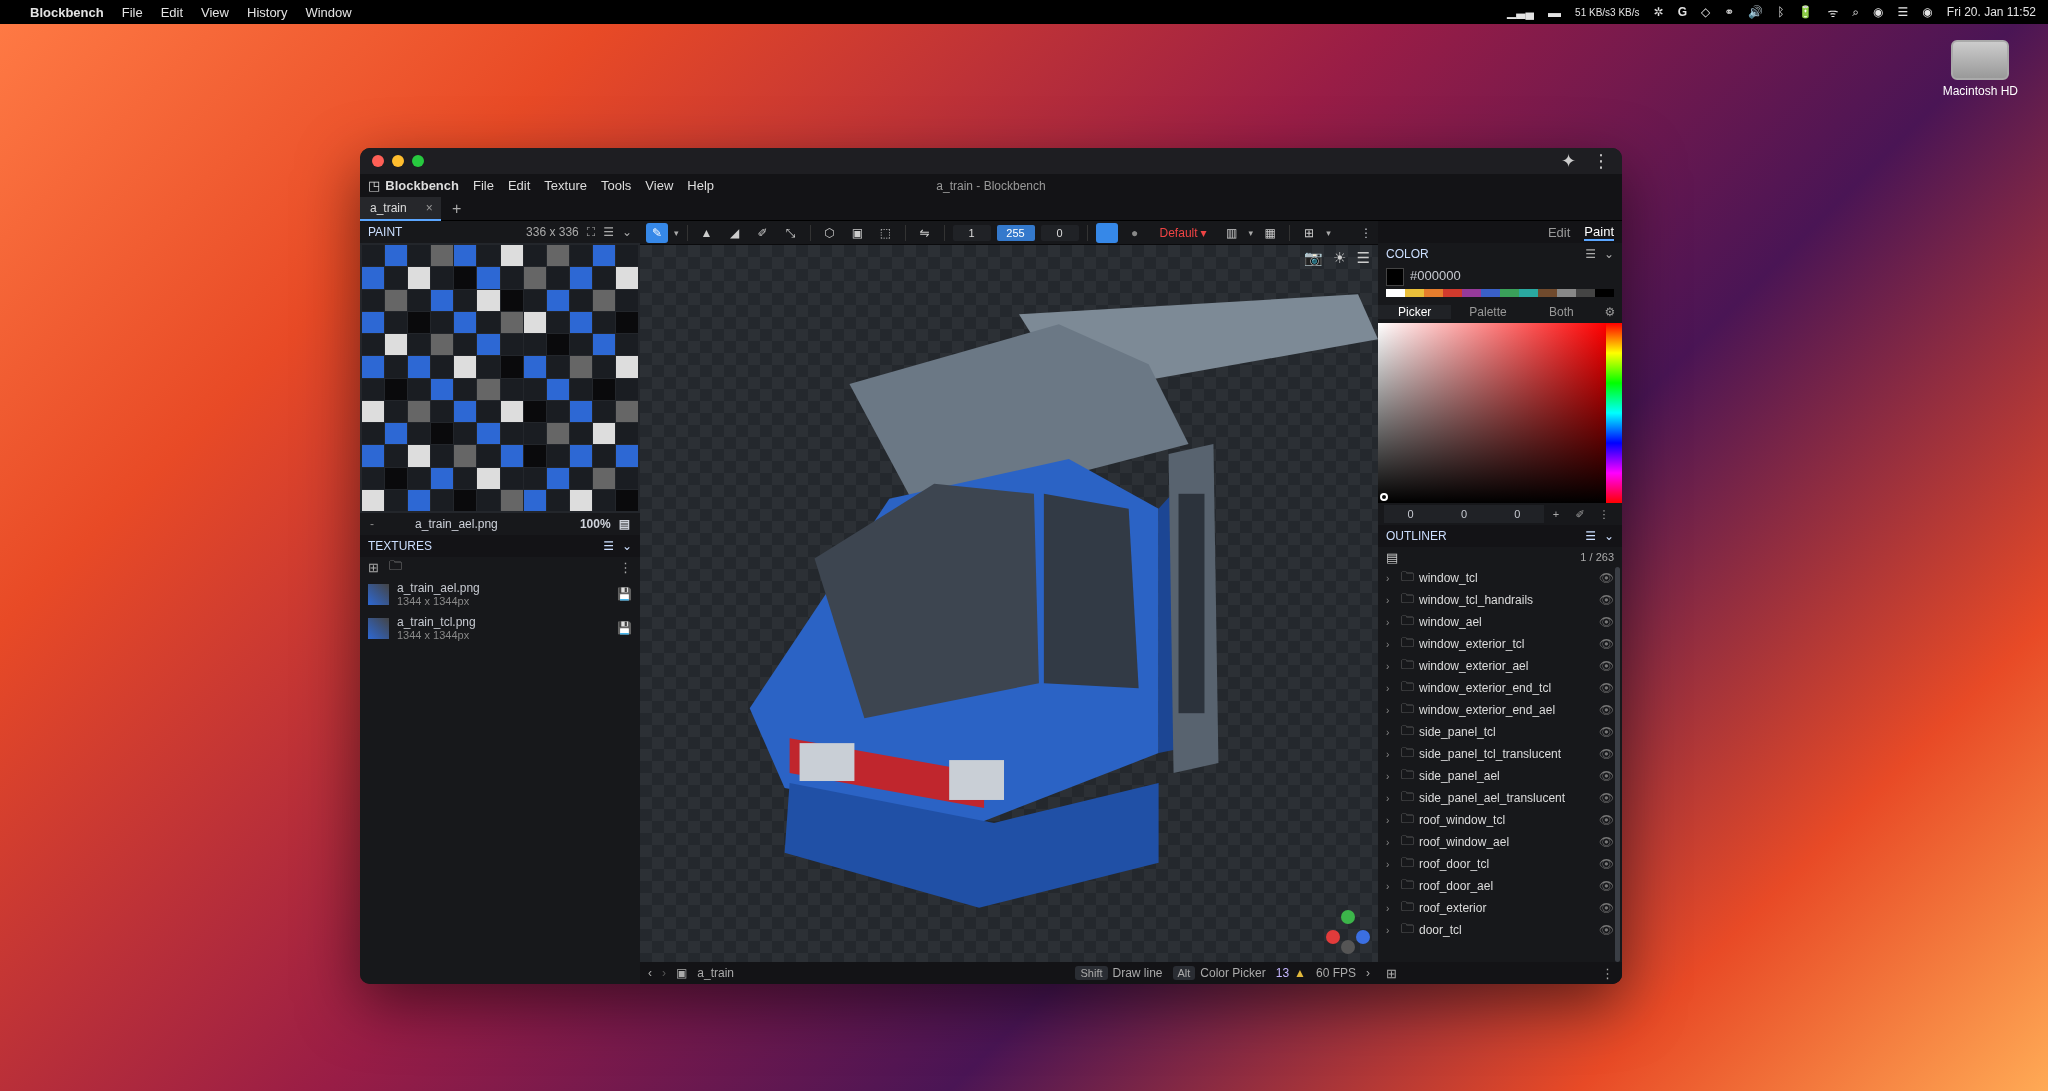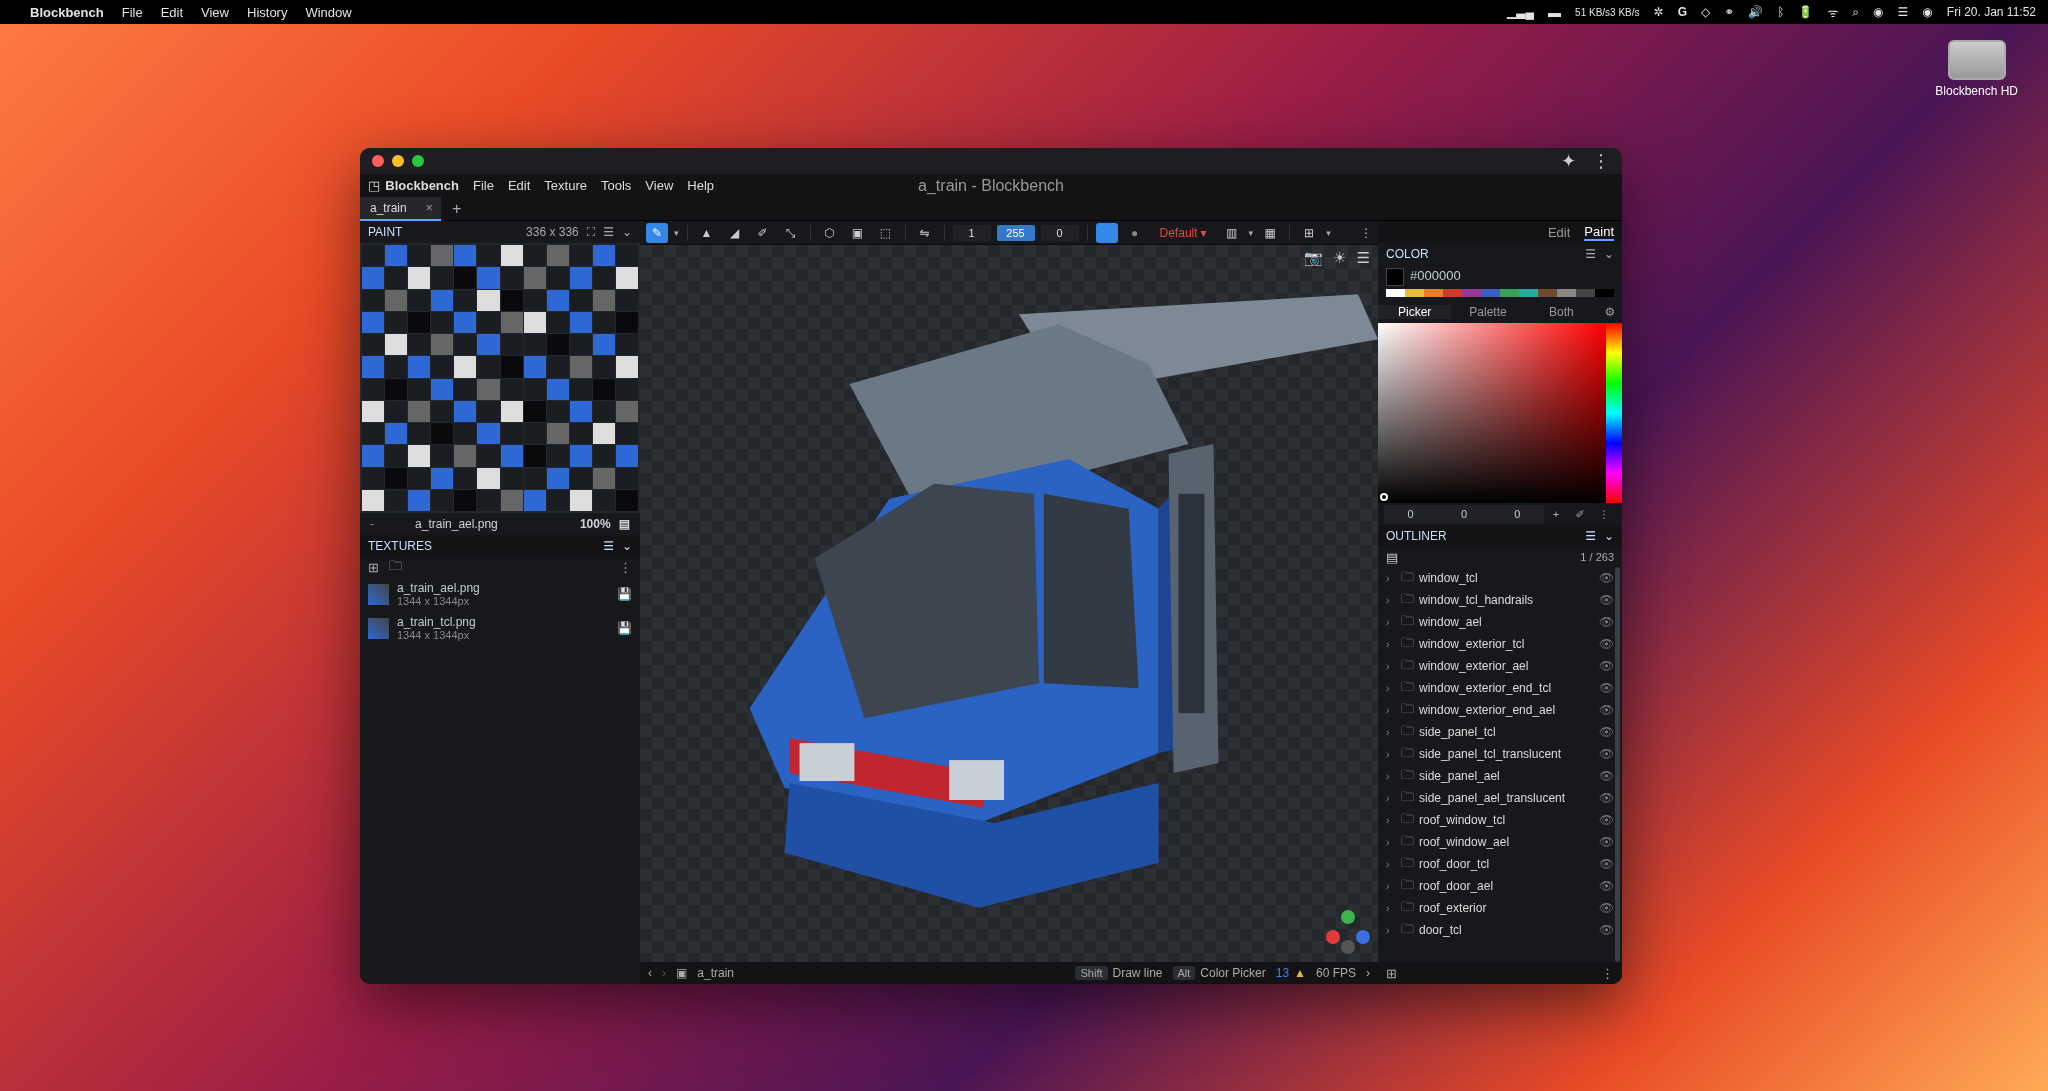--- a/index.html
+++ b/index.html
@@ -24,21 +24,21 @@
 .titlebar { height:26px; background:#1e1e22; display:flex; align-items:center; position:relative; }
 .traffic { display:flex; gap:8px; padding-left:12px; }
 .traffic span { width:12px; height:12px; border-radius:50%; }
 .tl-red{background:#ff5f56;} .tl-yel{background:#ffbd2e;} .tl-grn{background:#27c93f;}
 .titlebar .title { position:absolute; left:0; right:0; text-align:center; font-size:12px; color:#aaa; pointer-events:none; }
 .titlebar .tb-right { position:absolute; right:12px; display:flex; gap:16px; font-size:18px; color:#ccc; }
 
 .appmenu { height:23px; background:#131316; display:flex; align-items:center; padding-left:8px; font-size:13px; color:#ddd; position:relative;}
 .appmenu .logo { display:flex; align-items:center; gap:5px; margin-right:14px; }
 .appmenu .m { margin-right:14px; }
-.appmenu .sub { position:absolute; left:50%; transform:translateX(-50%); color:#999; font-size:16px;}
+.appmenu .sub { position:absolute; left:50%; transform:translateX(-50%); color:#999; font-size:12px;}
 
 .tabbar { height:24px; background:#131316; display:flex; align-items:center; border-bottom:1px solid #000; }
 .tab { height:24px; display:flex; align-items:center; padding:0 34px 0 10px; position:relative; background:#26272b; font-size:12px; color:#ddd; border-bottom:2px solid #5ba6ff; }
 .tab .close { position:absolute; right:8px; color:#999; }
 .tabbar .newtab { width:24px; text-align:center; color:#aaa; font-size:16px; margin-left:4px;}
 
 
 .body { flex:1; display:flex; min-height:0; }
 .left-panel { width:280px; background:#17181b; display:flex; flex-direction:column; }
 .center { flex:1; position:relative; background:#282c30; display:flex; flex-direction:column; }
@@ -147,21 +147,21 @@
     <span class="ico">⌕</span>
     <span class="ico">◉</span>
     <span class="ico">☰</span>
     <span class="ico">◉</span>
     <span>Fri 20. Jan  11:52</span>
   </div>
 </div>
 
 <div class="desk-icon">
   <div class="hd"></div>
-  <div>Blockbench HD</div>
+  <div>Macintosh HD</div>
 </div>
 
 <div class="window">
   <div class="titlebar">
     <div class="traffic">
       <span class="tl-red"></span>
       <span class="tl-yel"></span>
       <span class="tl-grn"></span>
     </div>
     <div class="tb-right">
@@ -461,21 +461,21 @@
         <span>a_train</span>
         <span style="margin-left:auto" class="lbl">
             <span class="key">Shift</span>
             <span>Draw line</span>
           </span>
         <span class="lbl">
             <span class="key">Alt</span>
             <span>Color Picker</span>
           </span>
         <span class="lbl">
-            <span style="color:#3b82f6">13</span>
+            <span style="color:#c4b5fd">13</span>
             <span style="color:#e2b93b">▲</span>
           </span>
         <span>60 FPS</span>
         <span>›</span>
       </div>
     </div>
 
     <div class="right-panel">
       <div class="mode-tabs">
         <span>Edit</span>

